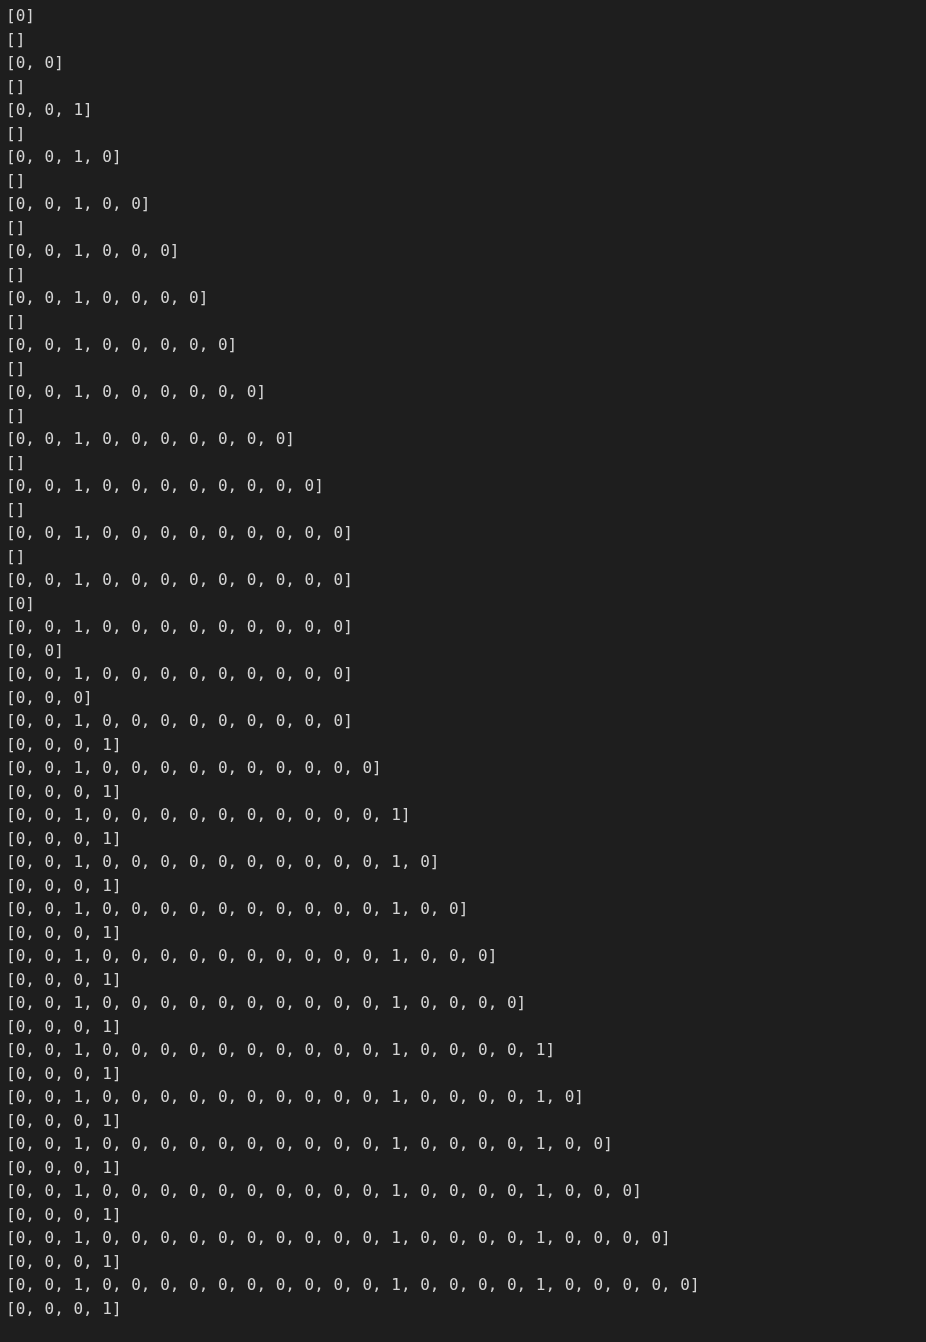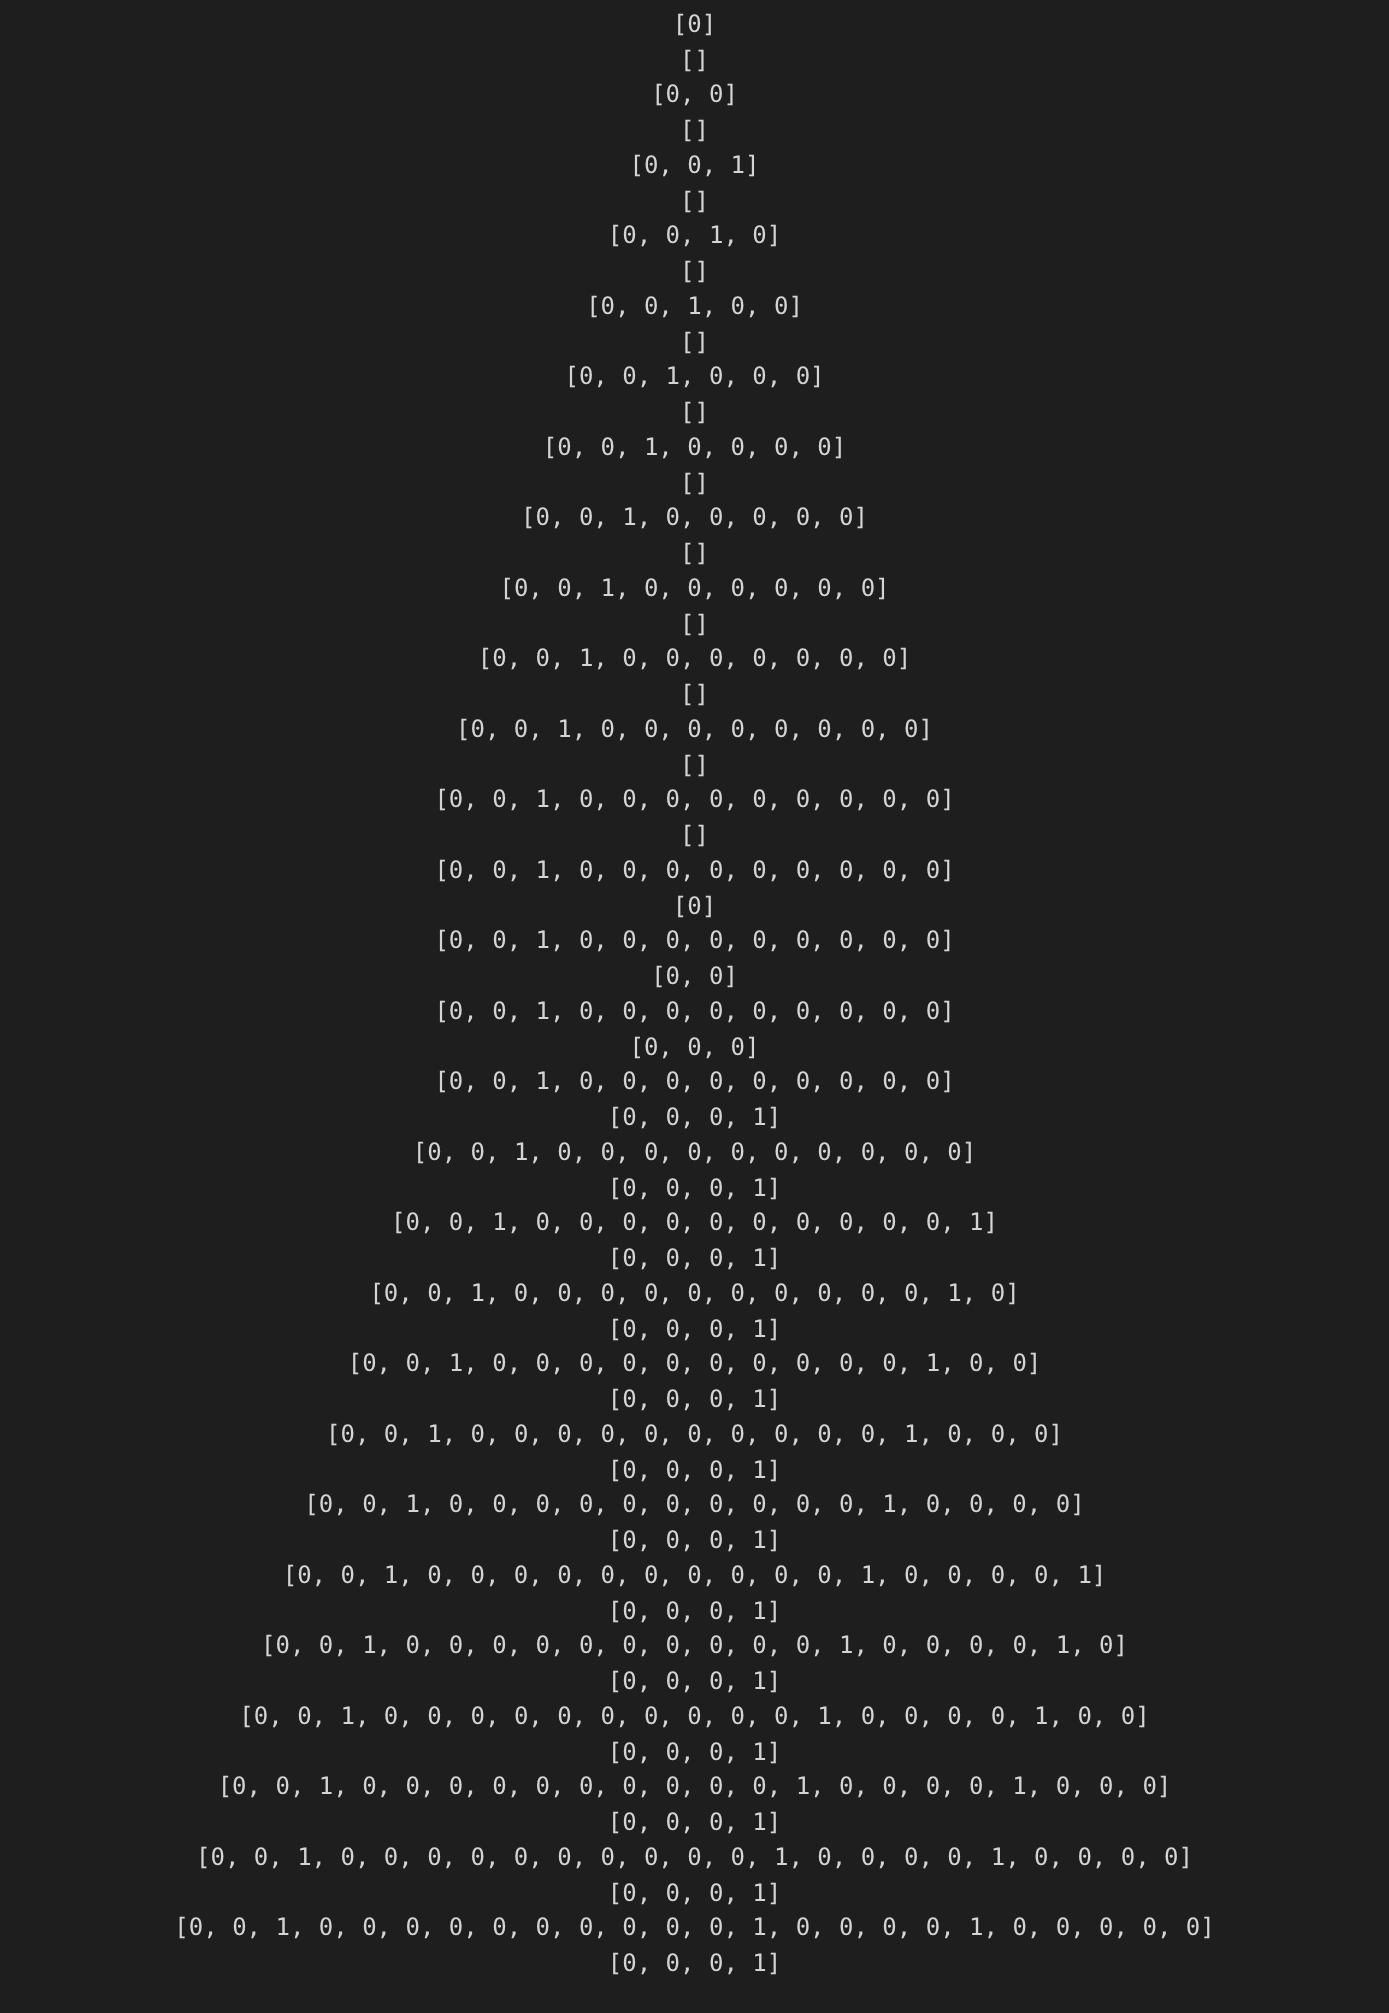--- a/index.html
+++ b/index.html
@@ -9,21 +9,20 @@
     color: #d4d4d4;
     font-family: "Consolas", "Menlo", "Monaco", monospace;
     font-size: 16px;
     line-height: 23.5px;
     width: 926px;
   }
   pre {
     margin: 0;
     padding: 4px 6px;
     white-space: pre;
-    text-align: center;
   }
 </style>
 </head>
 <body>
 
 <pre id="output"><span>[0]</span>
 <span>[]</span>
 <span>[0, 0]</span>
 <span>[]</span>
 <span>[0, 0, 1]</span>

